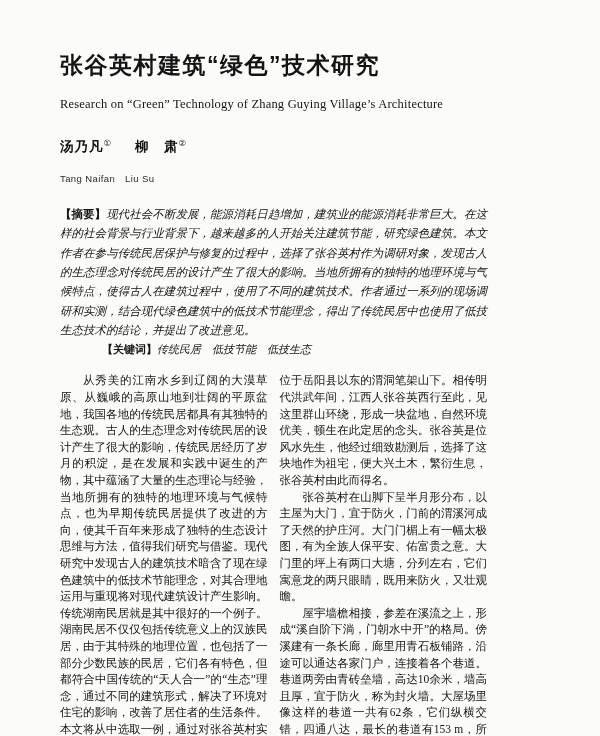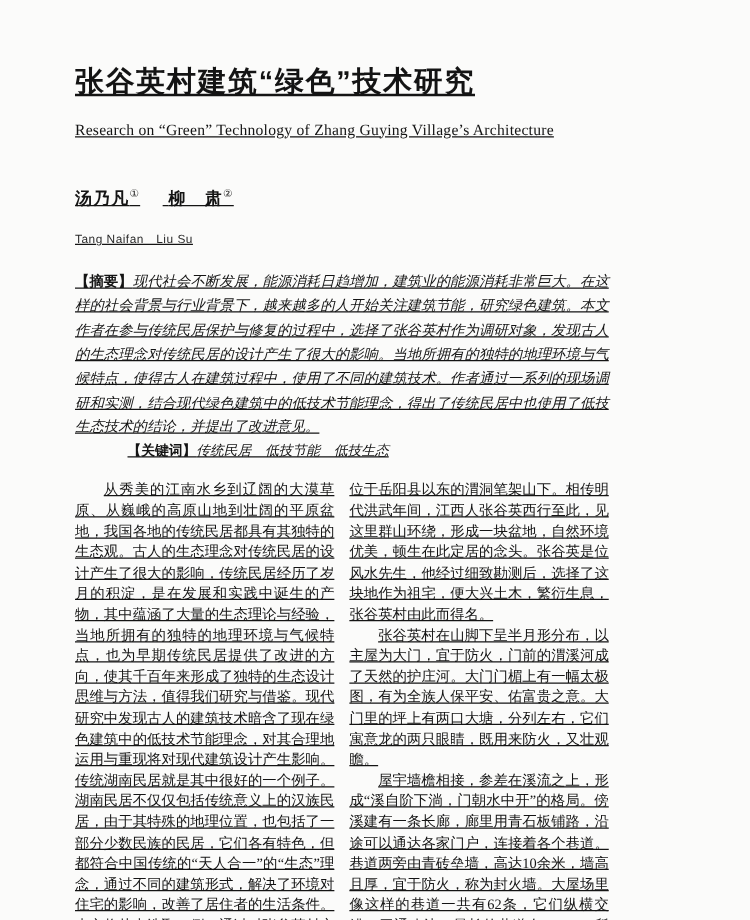--- a/index.html
+++ b/index.html
@@ -9,36 +9,35 @@
     background: #fbfbfa;
     color: #141414;
     font-family: "Liberation Serif", "DejaVu Serif", serif;
     overflow: hidden;
   }
   .page {
     box-sizing: border-box;
     width: 541px;
     height: 736px;
     padding: 52px 54px 0 60px;
-    text-decoration: underline;
   }
   .title-cn {
     font-family: "Liberation Sans", "DejaVu Sans", sans-serif;
     font-weight: bold;
     font-size: 23px;
     letter-spacing: 1.5px;
     line-height: 1.2;
   }
   .title-en {
     margin-top: 17px;
     font-size: 12.5px;
     letter-spacing: 0.2px;
   }
   .authors {
-    margin-top: 38px;
+    margin-top: 26px;
     font-family: "Liberation Sans", "DejaVu Sans", sans-serif;
     font-weight: bold;
     font-size: 13.5px;
     letter-spacing: 1px;
   }
   .author { margin-right: 18px; }
   .author sup { font-size: 8.5px; font-weight: normal; }
   .pinyin {
     margin-top: 17px;
     font-family: "Liberation Sans", "DejaVu Sans", sans-serif;

